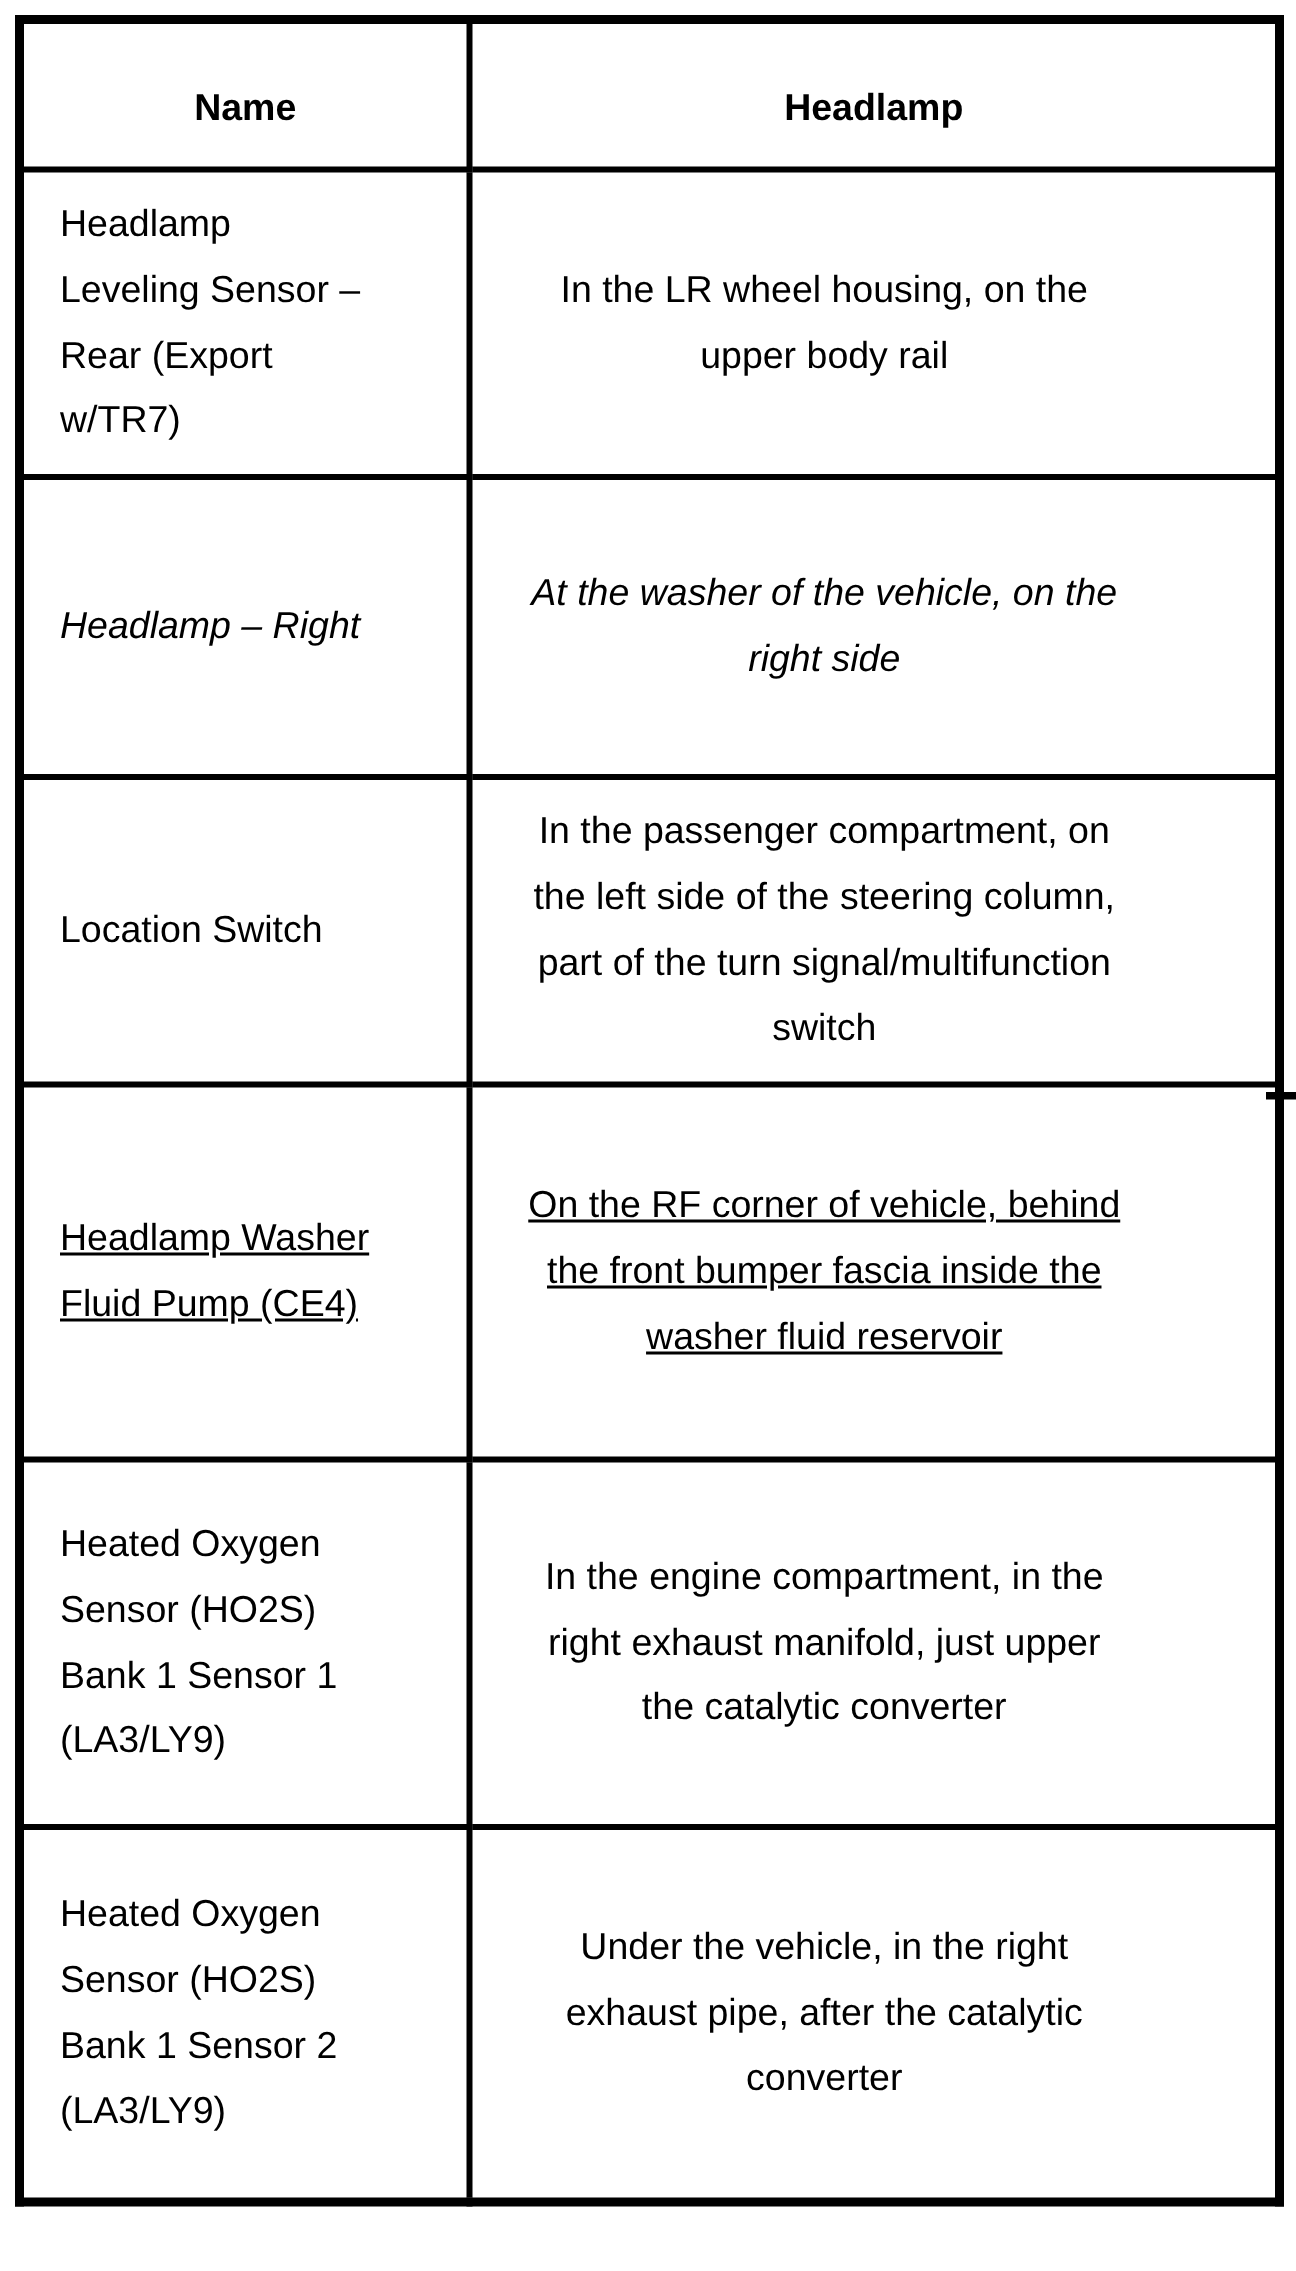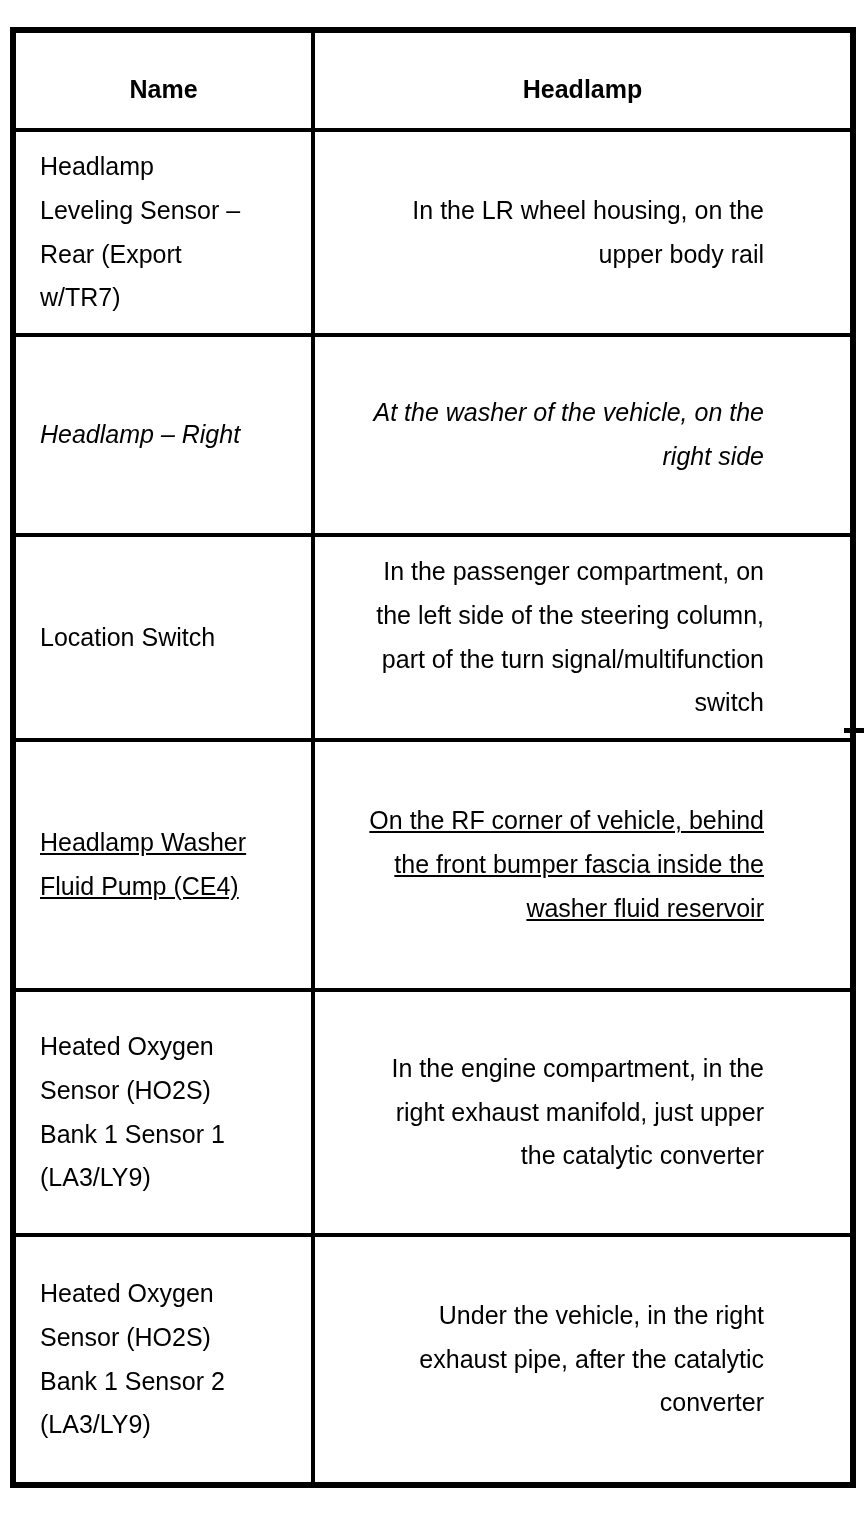--- a/index.html
+++ b/index.html
@@ -16,42 +16,41 @@
     min-height: 1514px;
     background: #ffffff;
     padding: 10px 0 0 10px;
   }
   table.loc-table {
     border-collapse: collapse;
     table-layout: fixed;
     width: 840px;
     border: 6px solid #000000;
     background: #ffffff;
-    margin-top: 17px;
   }
   col.name-col { width: 300px; }
   col.location-col { width: 540px; }
   th, td {
     border: 4px solid #000000;
     font-size: 25px;
     line-height: 1.75;
     vertical-align: middle;
     white-space: pre-line;
     overflow: hidden;
   }
   th {
     font-weight: bold;
     text-align: center;
     padding: 26px 10px 8px 10px;
   }
   td.name-cell {
     padding: 8px 24px;
   }
   td.location-cell {
-    text-align: right;
+    text-align: center;
     padding: 8px 86px 8px 20px;
   }
   thead tr { height: 100px; }
   tbody tr:nth-child(1) { height: 205px; }
   tbody tr:nth-child(2) { height: 200px; font-style: italic; }
   tbody tr:nth-child(3) { height: 205px; }
   tbody tr:nth-child(4) { height: 250px; text-decoration: underline; }
   tbody tr:nth-child(5) { height: 245px; }
   tbody tr:nth-child(6) { height: 250px; }
   .border-artifact {

